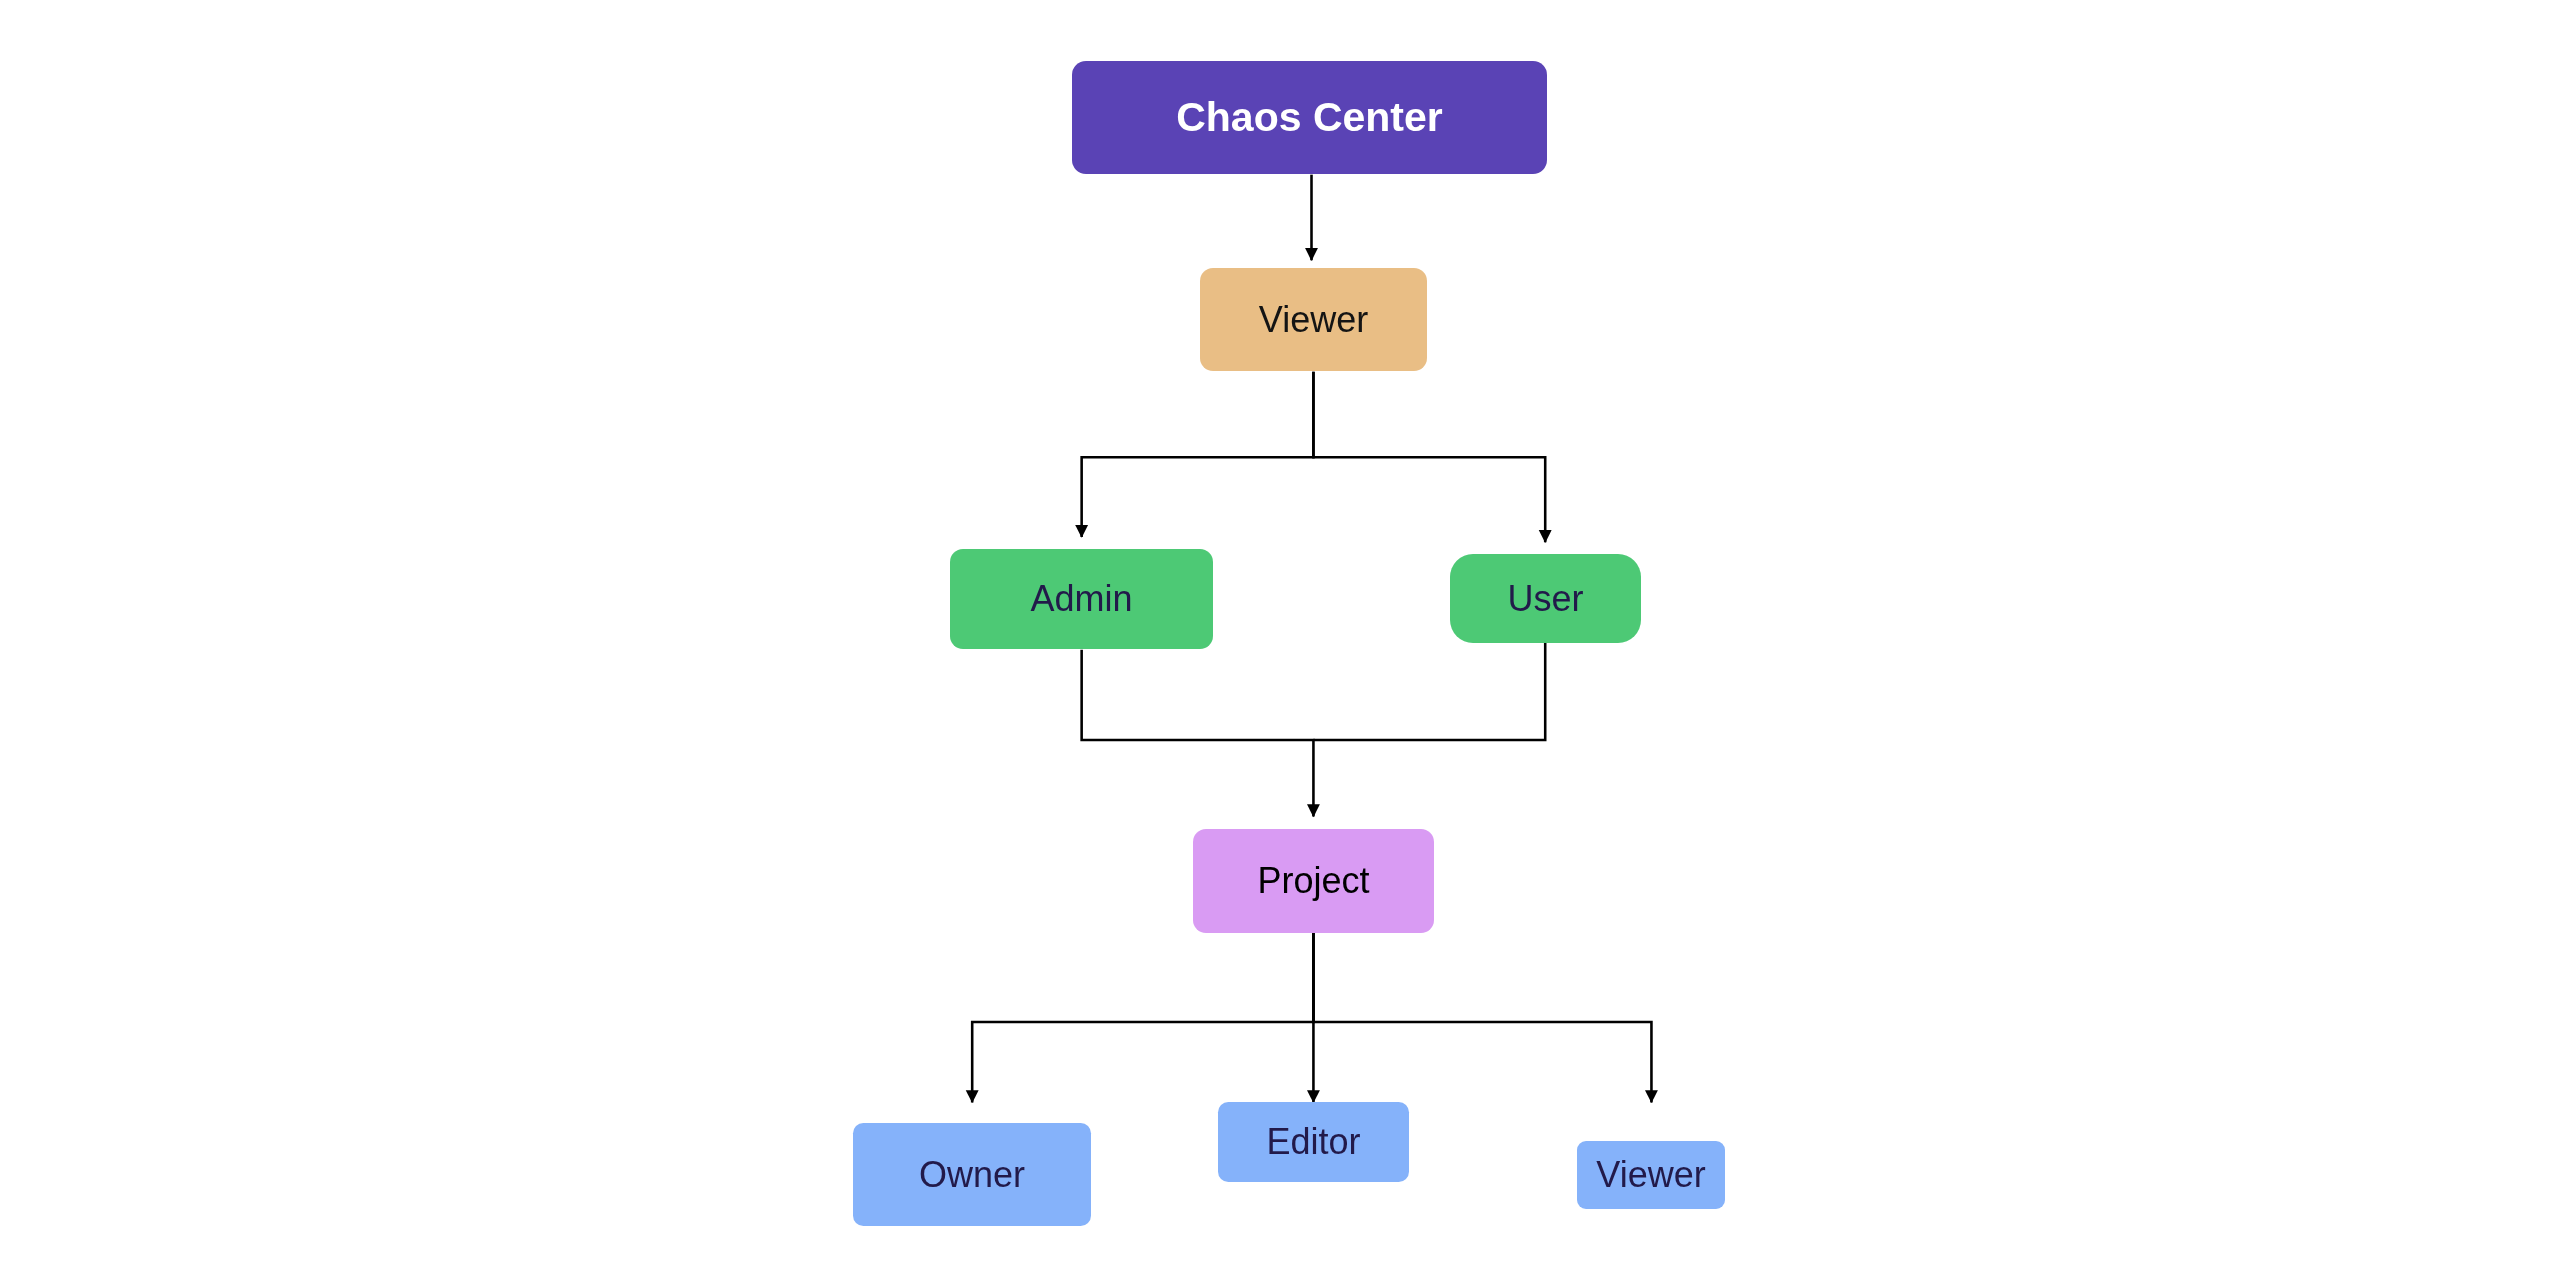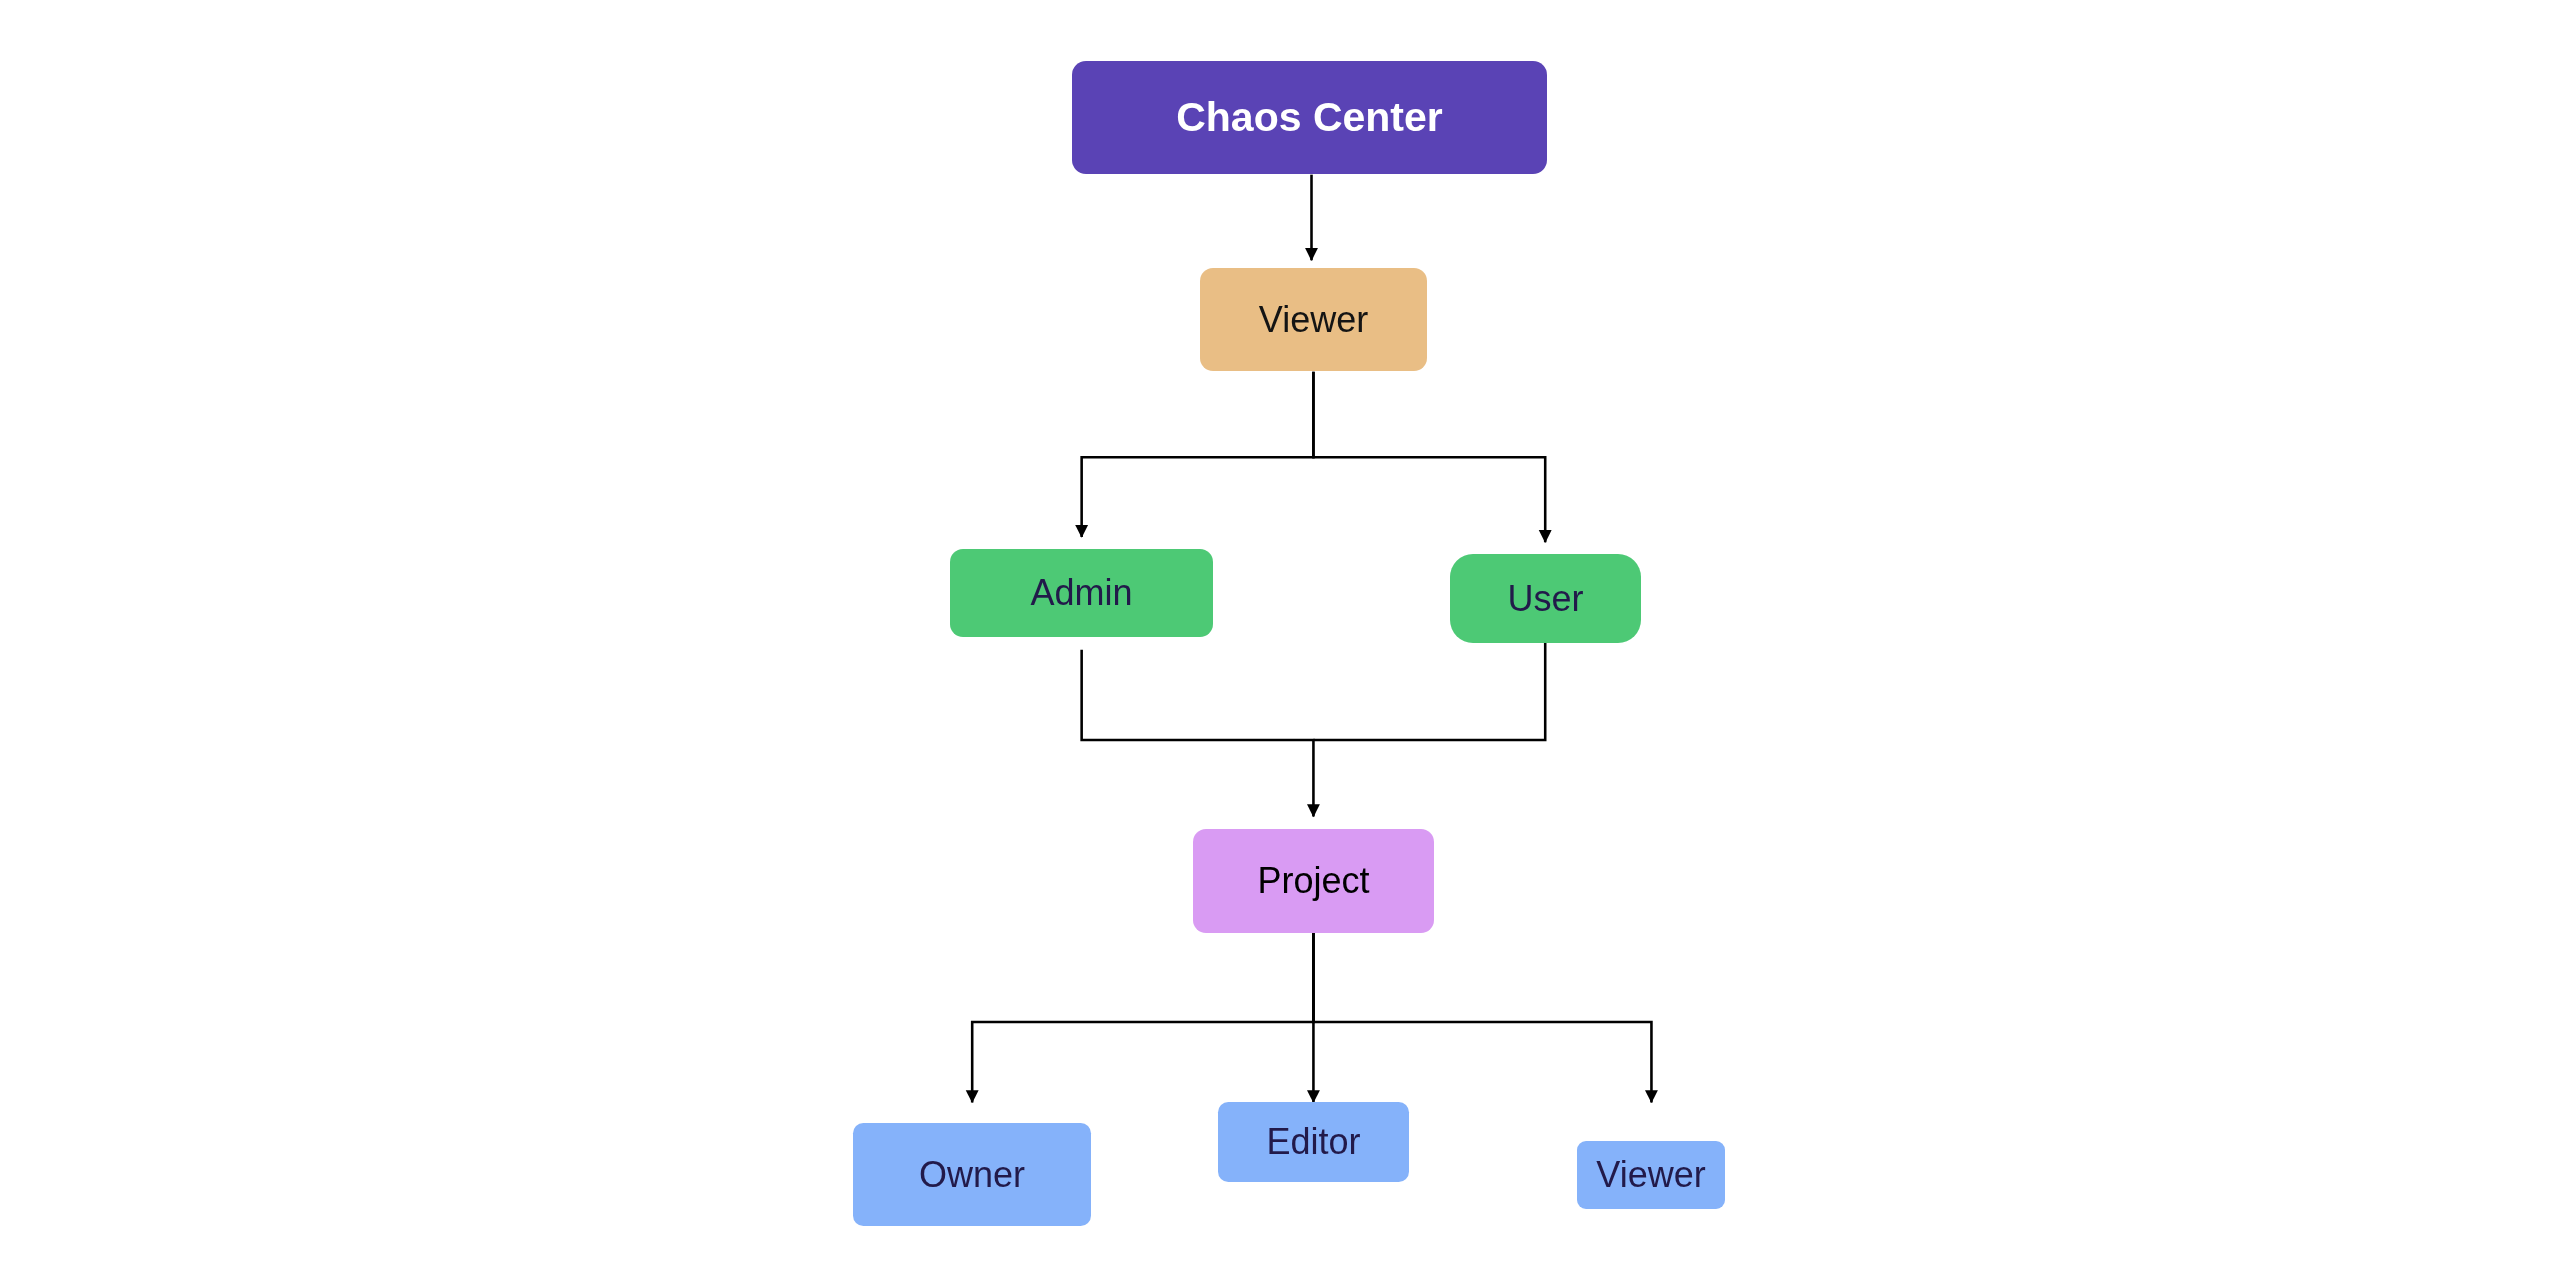--- a/index.html
+++ b/index.html
@@ -31,21 +31,21 @@
     justify-content: center;
     border-radius: 13px;
     font-size: 36px;
     line-height: 1;
     white-space: nowrap;
   }
   .node .label { display: block; }
 
   .n-chaos  { left: 1072px; top:   61px; width: 475px; height: 113px; font-size: 41px; font-weight: 700; border-radius: 14px; }
   .n-portal { left: 1200px; top:  268px; width: 227px; height: 103px; border-radius: 13px; }
-  .n-admin  { left: 950px; top:  549px; width: 263px; height: 88px; border-radius: 13px; }
+  .n-admin  { left: 950px; top:  549px; width: 263px; height: 100px; border-radius: 13px; }
   .n-user   { left: 1450px; top:  554px; width: 191px; height: 89px; border-radius: 11.6px; }
   .n-project{ left: 1193px; top: 829px; width: 241px; height: 104px; border-radius: 13px; }
   .n-owner  { left: 853px; top: 1123px; width: 238px; height: 103px; border-radius: 10.3px; }
   .n-editor { left: 1218px; top: 1102px; width: 191px; height: 80px; border-radius: 10.3px; }
   .n-viewer { left: 1577px; top: 1141px; width: 148px; height: 68px; border-radius: 9px; }
 </style>
 </head>
 <body>
 
 <div class="canvas">

